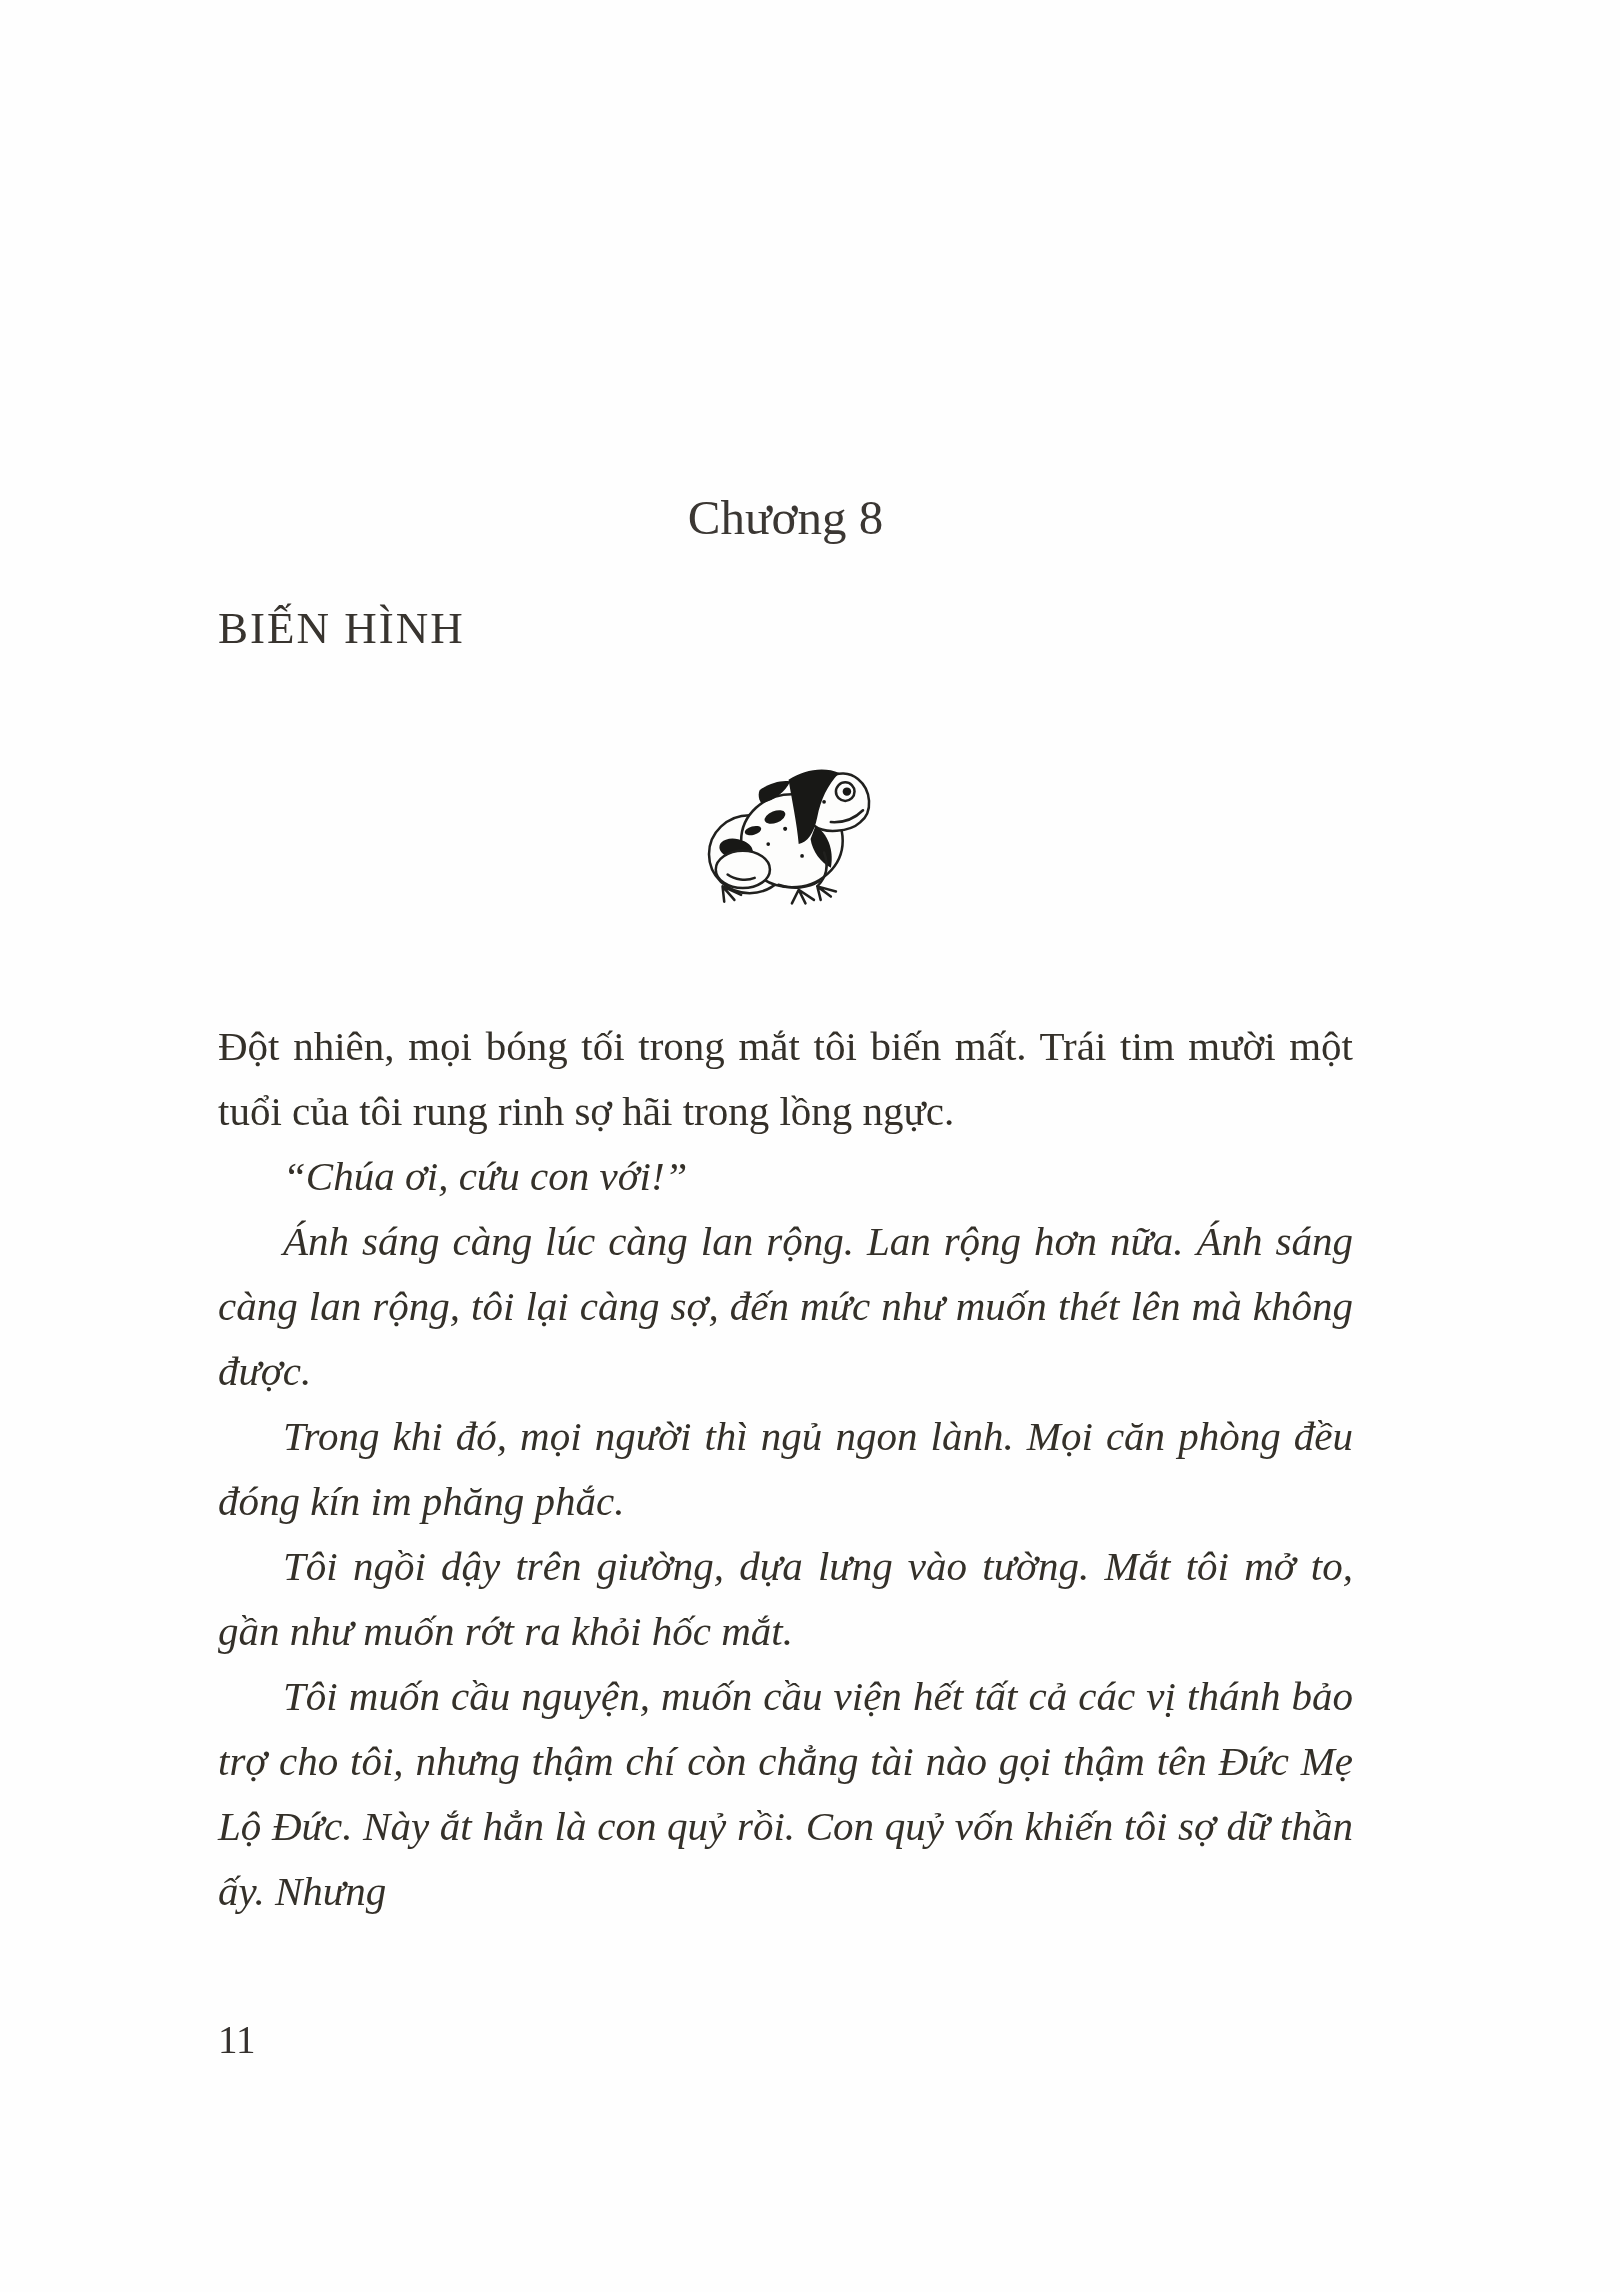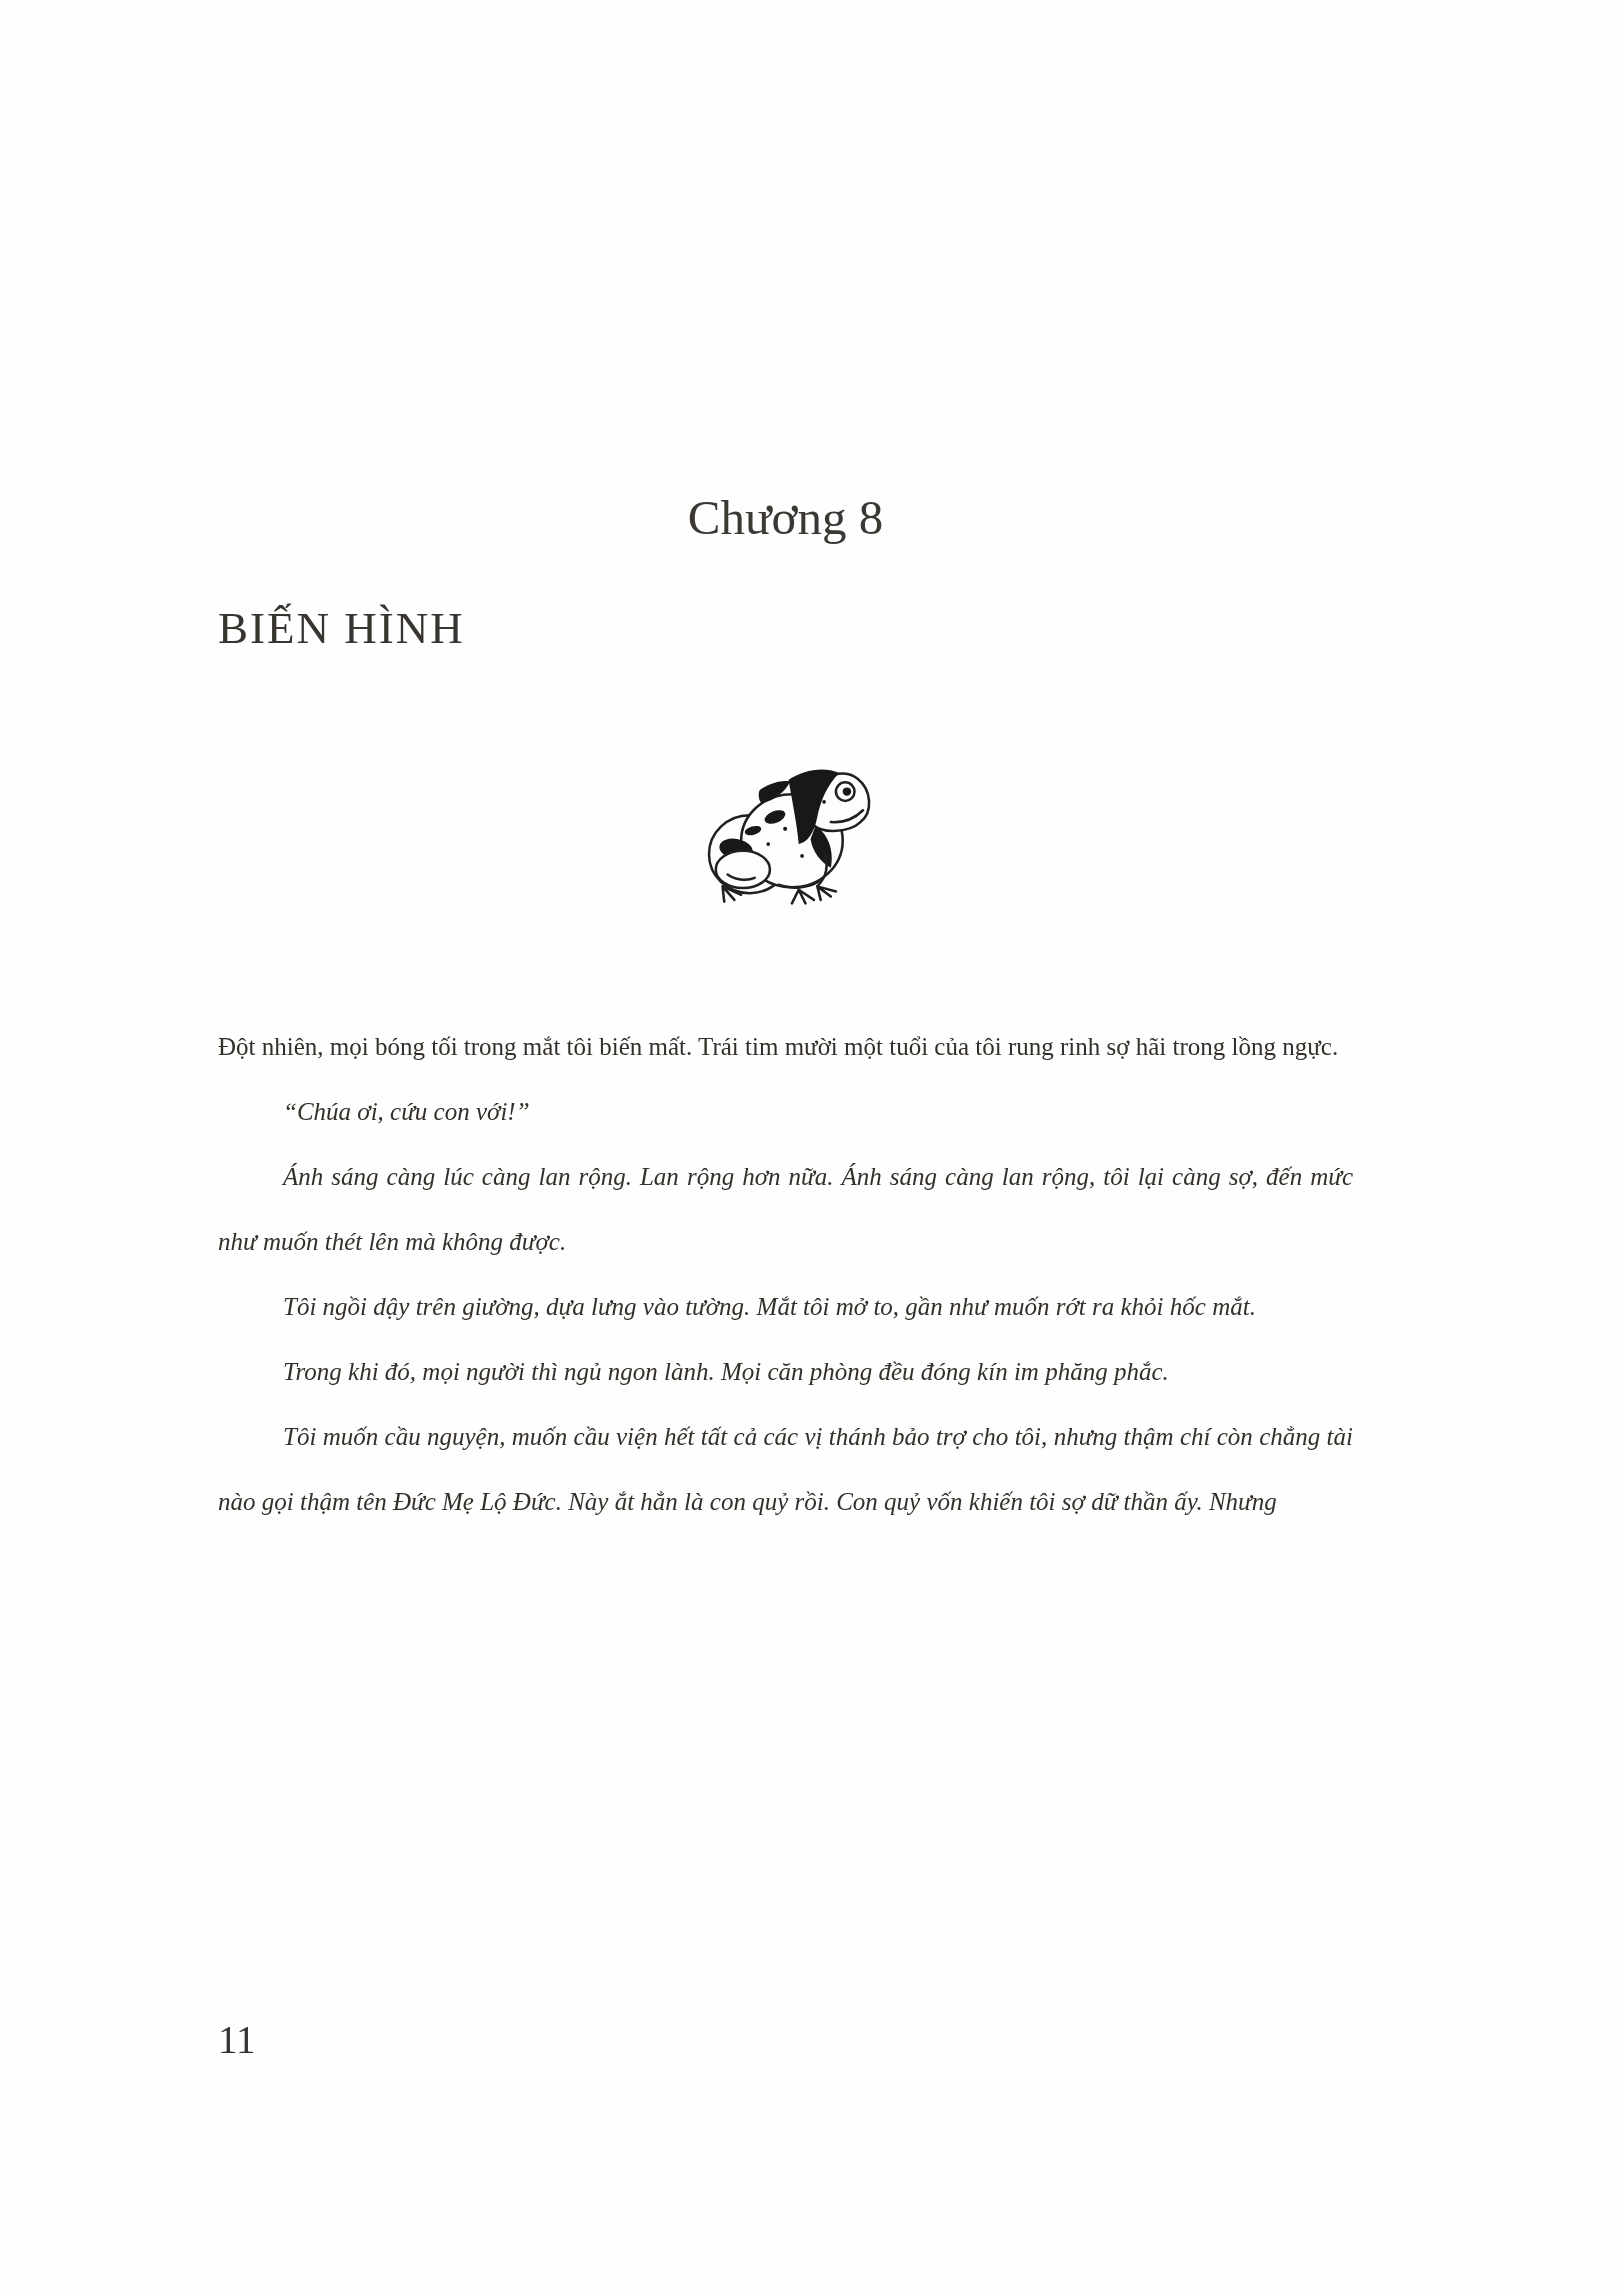--- a/index.html
+++ b/index.html
@@ -46,21 +46,21 @@
   }
   .illustration svg {
     width: 178px;
     height: 165px;
   }
   .body-text {
     margin-top: 98px;
   }
   .para {
     margin: 0;
-    font-size: 25px;
+    font-size: 41px;
     line-height: 65px;
     text-align: justify;
     color: #343029;
   }
   .para.indent { text-indent: 65px; font-style: italic; }
   .para.italic { }
   .page-number {
     position: absolute;
     top: 2017px;
     left: 218px;
@@ -123,21 +123,21 @@
         <circle class="dark" cx="84" cy="110" r="2.2"></circle>
         <circle class="dark" cx="124" cy="124" r="2.2"></circle>
         <circle class="dark" cx="150" cy="60" r="2.2"></circle>
       </svg>
     </figure>
 
     <section class="body-text">
         <p class="para">Đột nhiên, mọi bóng tối trong mắt tôi biến mất. Trái tim mười một tuổi của tôi rung rinh sợ hãi trong lồng ngực.</p>
         <p class="para indent italic">“Chúa ơi, cứu con với!”</p>
         <p class="para indent">Ánh sáng càng lúc càng lan rộng. Lan rộng hơn nữa. Ánh sáng càng lan rộng, tôi lại càng sợ, đến mức như muốn thét lên mà không được.</p>
+        <p class="para indent">Trong khi đó, mọi người thì ngủ ngon lành. Mọi căn phòng đều đóng kín im phăng phắc.</p>
         <p class="para indent">Tôi ngồi dậy trên giường, dựa lưng vào tường. Mắt tôi mở to, gần như muốn rớt ra khỏi hốc mắt.</p>
-        <p class="para indent">Trong khi đó, mọi người thì ngủ ngon lành. Mọi căn phòng đều đóng kín im phăng phắc.</p>
         <p class="para indent">Tôi muốn cầu nguyện, muốn cầu viện hết tất cả các vị thánh bảo trợ cho tôi, nhưng thậm chí còn chẳng tài nào gọi thậm tên Đức Mẹ Lộ Đức. Này ắt hẳn là con quỷ rồi. Con quỷ vốn khiến tôi sợ dữ thần ấy. Nhưng</p>
       </section>
   </div>
 
   <div class="page-number">11</div>
 </div>
 
 
 </body></html>

